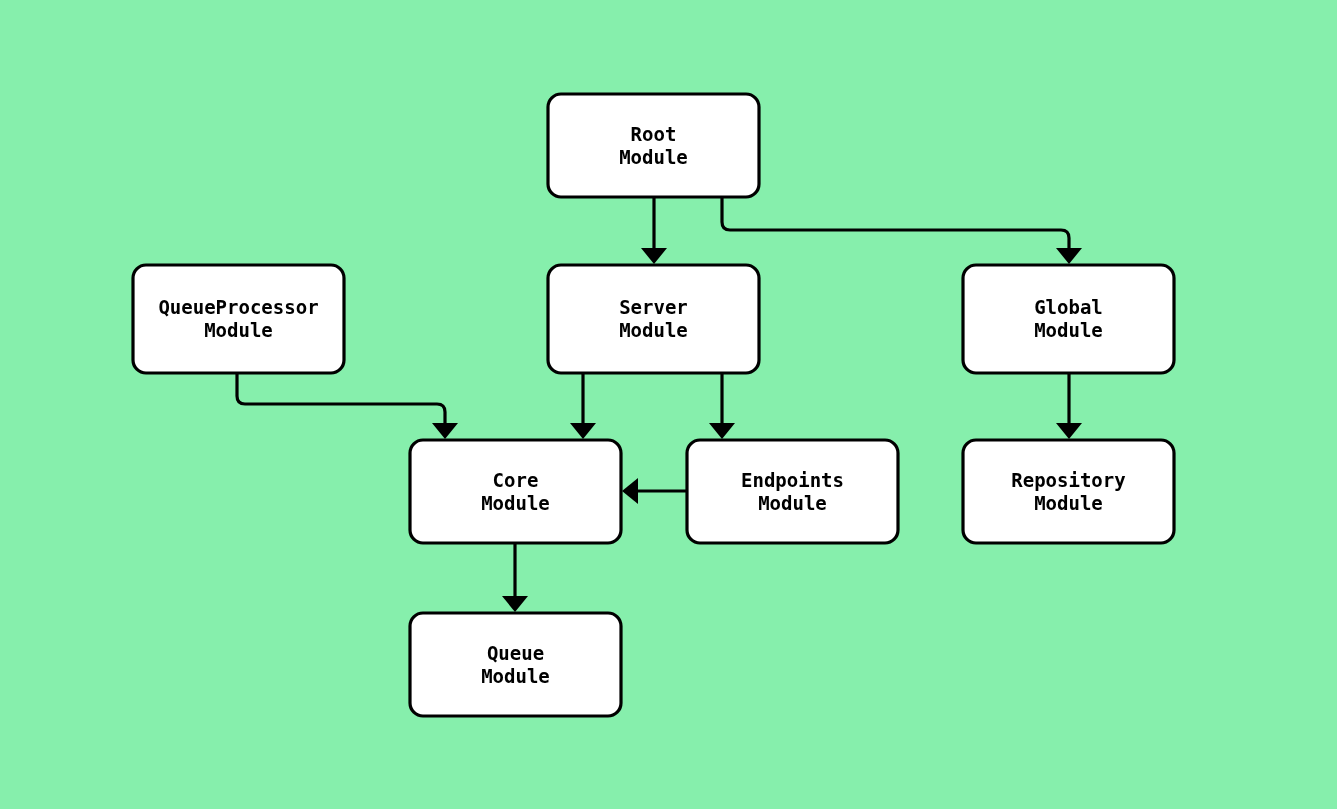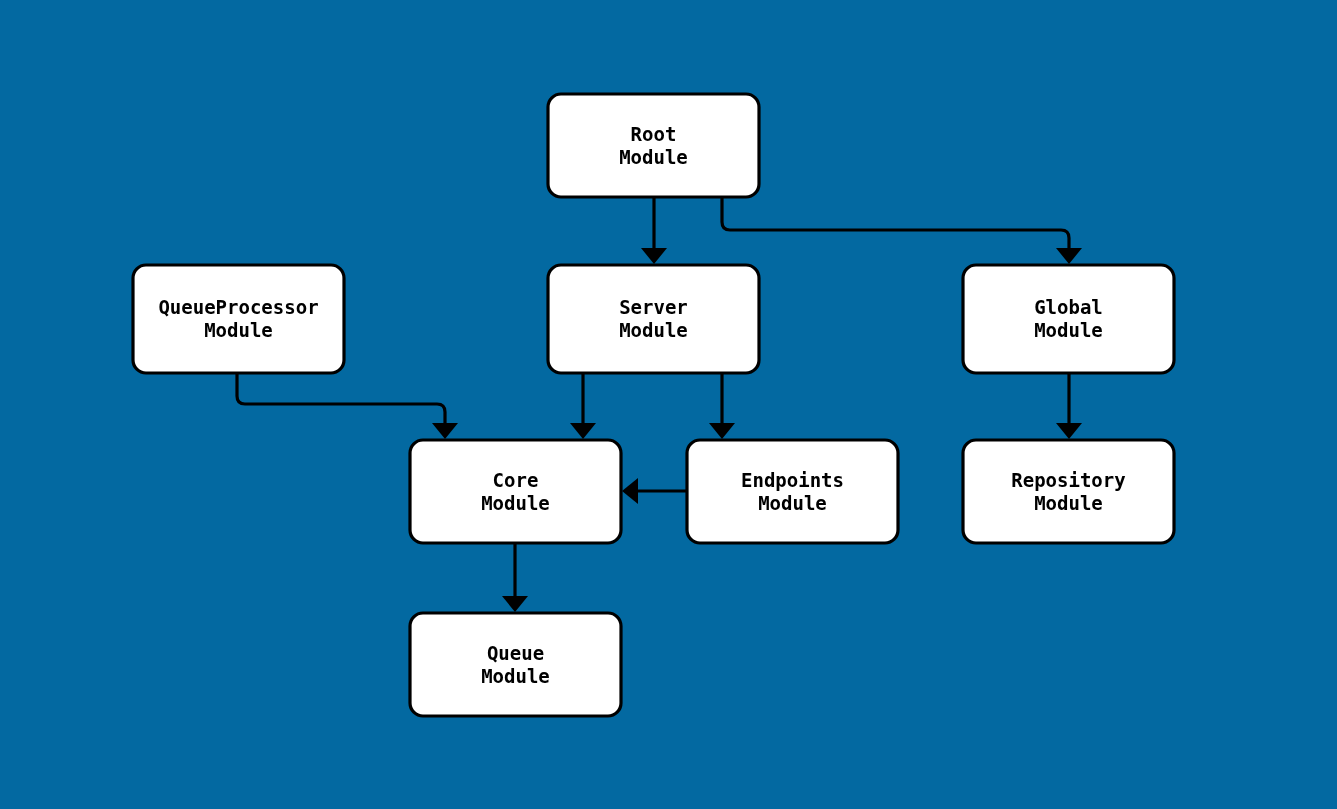--- a/index.html
+++ b/index.html
@@ -4,21 +4,21 @@
 <style>
   html, body {
     margin: 0;
     padding: 0;
     background: #ffffff;
   }
   #canvas {
     position: relative;
     width: 1337px;
     height: 809px;
-    background: #0369a1;
+    background: #86efac;
     overflow: hidden;
     font-family: "DejaVu Sans Mono", monospace;
   }
   svg#diagram {
     position: absolute;
     left: 0;
     top: 0;
     width: 1337px;
     height: 809px;
     display: block;

